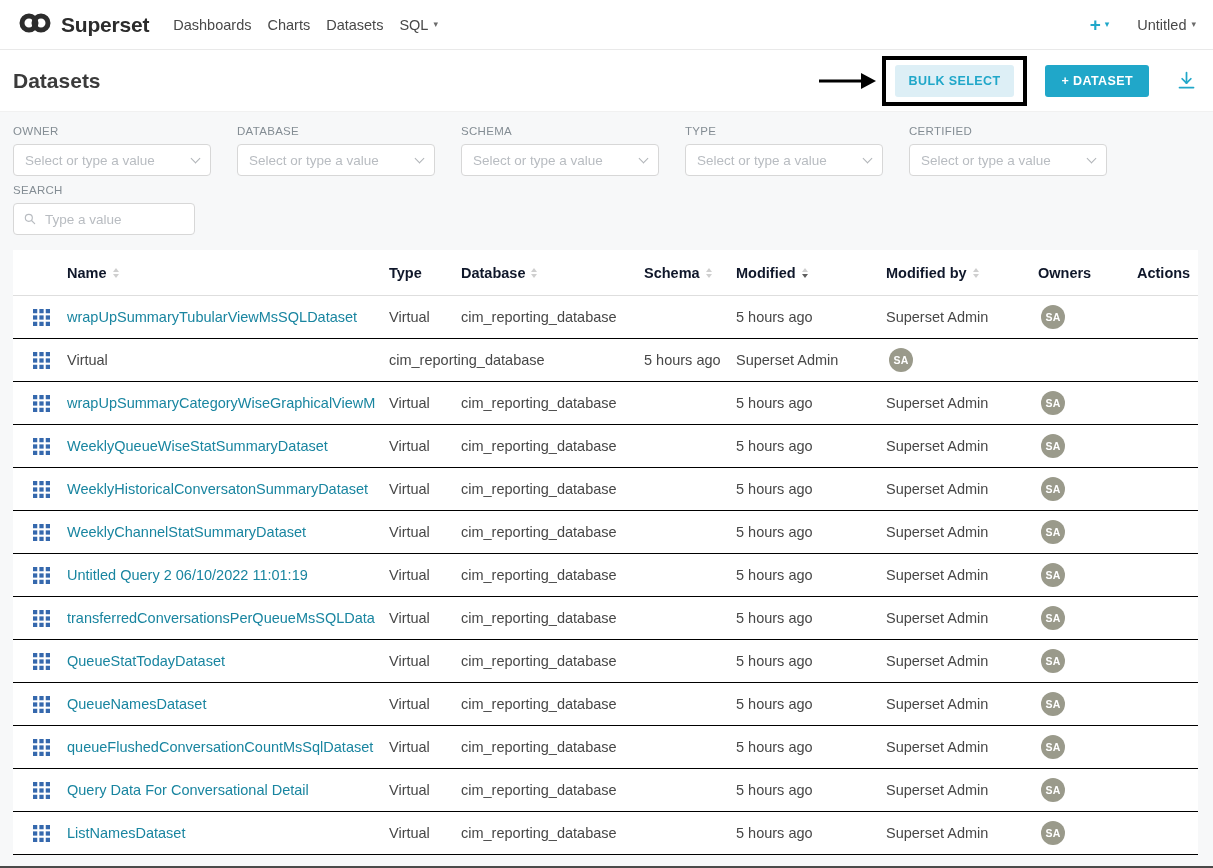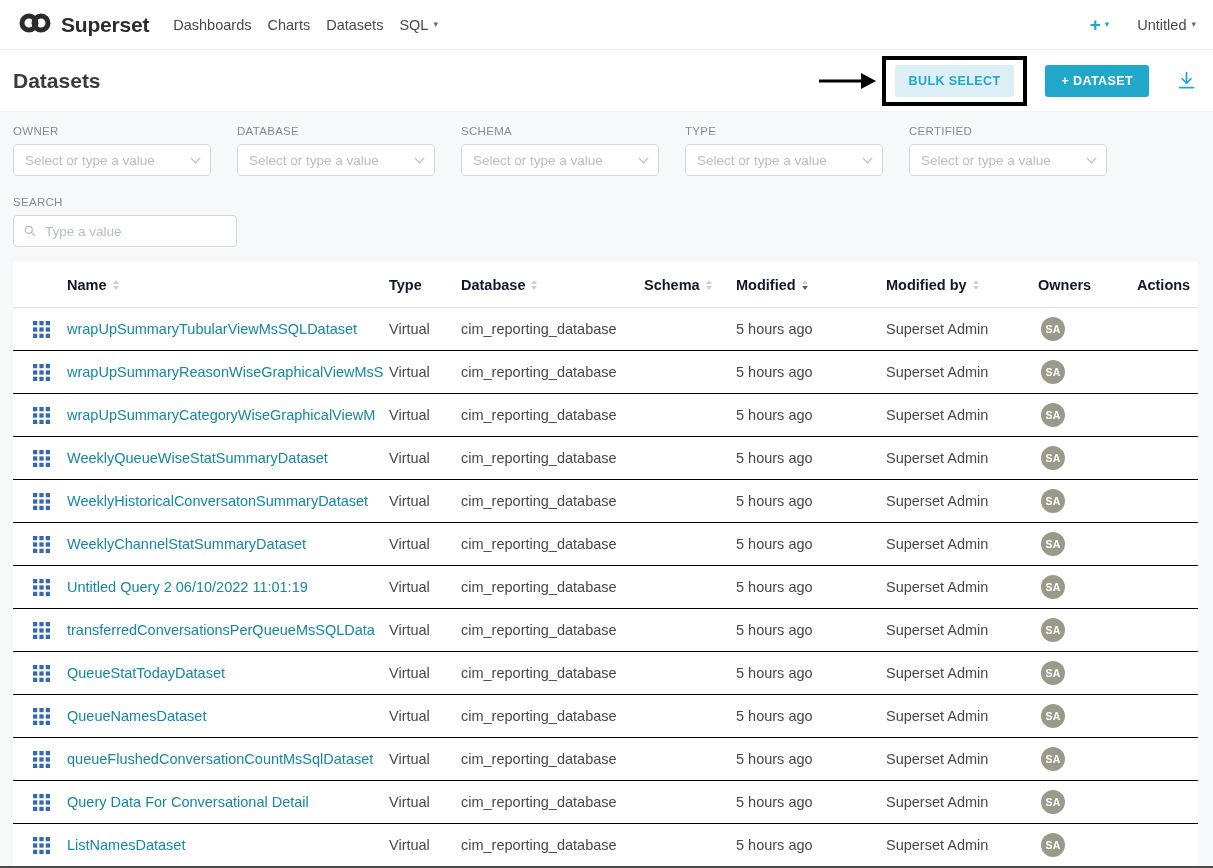--- a/index.html
+++ b/index.html
@@ -42,22 +42,22 @@
   .add-dataset{background:var(--accent);color:#fff;border:none;font-weight:600;font-size:12.5px;letter-spacing:.4px;padding:9px 16px;border-radius:3px;margin-left:18px;font-family:inherit;cursor:pointer;white-space:nowrap;}
   .download-btn{margin-left:27px;background:none;border:none;padding:0;cursor:pointer;display:flex;align-items:center;}
   .download-svg{stroke:var(--accent);}
   
   .filters-area{padding:13px 15px 14px 13px;}
   .filters-row{display:flex;gap:26px;}
   .filter-label{font-size:11.5px;color:#848d94;letter-spacing:.3px;margin-bottom:7px;}
   .select{width:198px;height:32px;background:#fff;border:1px solid #d7d7d7;border-radius:4px;display:flex;align-items:center;justify-content:space-between;padding:0 11px;cursor:pointer;}
   .placeholder{color:#b8bcc1;font-size:13.5px;white-space:nowrap;overflow:hidden;}
   .chev{width:7px;height:7px;border-right:1.5px solid #b0b4b8;border-bottom:1.5px solid #b0b4b8;transform:rotate(45deg);margin-top:-3px;flex:none;}
-  .search-row{margin-top:20px;}
-  .search-box{width:224px;height:32px;background:#fff;border:1px solid #d7d7d7;border-radius:4px;display:flex;align-items:center;gap:6px;padding:0 9px;}
+  .search-row{margin-top:8px;}
+  .search-box{width:182px;height:32px;background:#fff;border:1px solid #d7d7d7;border-radius:4px;display:flex;align-items:center;gap:6px;padding:0 9px;}
   .search-box input{border:none;outline:none;flex:1;min-width:0;font-size:13.5px;font-family:inherit;color:#484848;background:transparent;}
   .search-box input::placeholder{color:#b8bcc1;}
   
   .table-card{margin:1px 15px 0 13px;background:#fff;}
   .thead{display:grid;grid-template-columns:var(--cols);height:46px;align-items:center;border-bottom:1px solid #dedede;font-size:14.5px;font-weight:700;color:#0f172a;}
   .th{display:flex;align-items:center;}
   .row{display:grid;grid-template-columns:var(--cols);height:43px;align-items:center;border-bottom:1px solid #000000;font-size:14.5px;color:#474747;}
   .icon-col{padding-left:20px;display:flex;align-items:center;}
   .name-col{overflow:hidden;white-space:nowrap;padding-right:6px;}
   .name-link{color:var(--link);text-decoration:none;white-space:nowrap;cursor:pointer;}
@@ -268,23 +268,20 @@
               <rect x="12" y="0" width="4" height="4"></rect>
           <rect x="0" y="6" width="4" height="4"></rect>
               <rect x="6" y="6" width="4" height="4"></rect>
               <rect x="12" y="6" width="4" height="4"></rect>
           <rect x="0" y="12" width="4" height="4"></rect>
               <rect x="6" y="12" width="4" height="4"></rect>
               <rect x="12" y="12" width="4" height="4"></rect>
         </svg>
       </span>
     </div>
-    <div class="td name-col">
-      <a class="name-link" href="#">wrapUpSummaryReasonWiseGraphicalViewMsS</a>
-    </div>
     <div class="td">Virtual</div>
     <div class="td">cim_reporting_database</div>
     <div class="td"></div>
     <div class="td">5 hours ago</div>
     <div class="td">Superset Admin</div>
     <div class="td">
       <span class="avatar">SA</span>
     </div>
     <div class="td"></div>
   </div>

